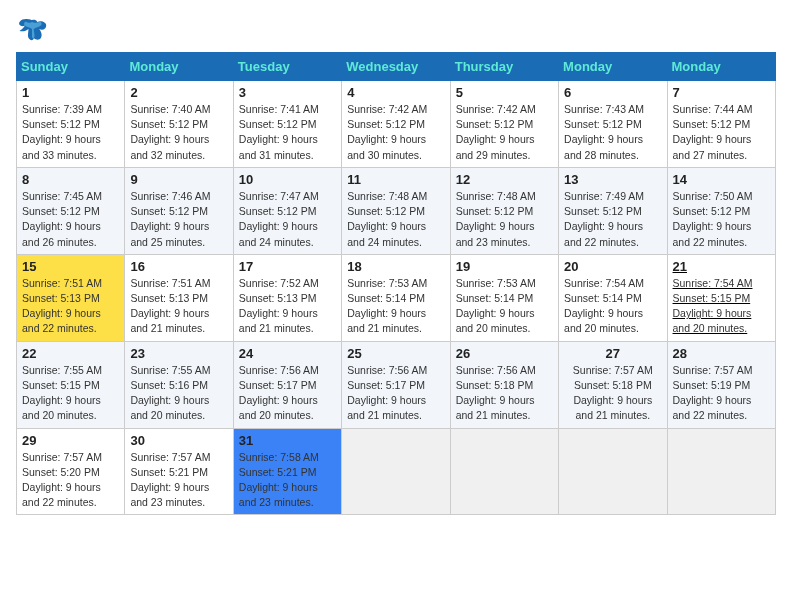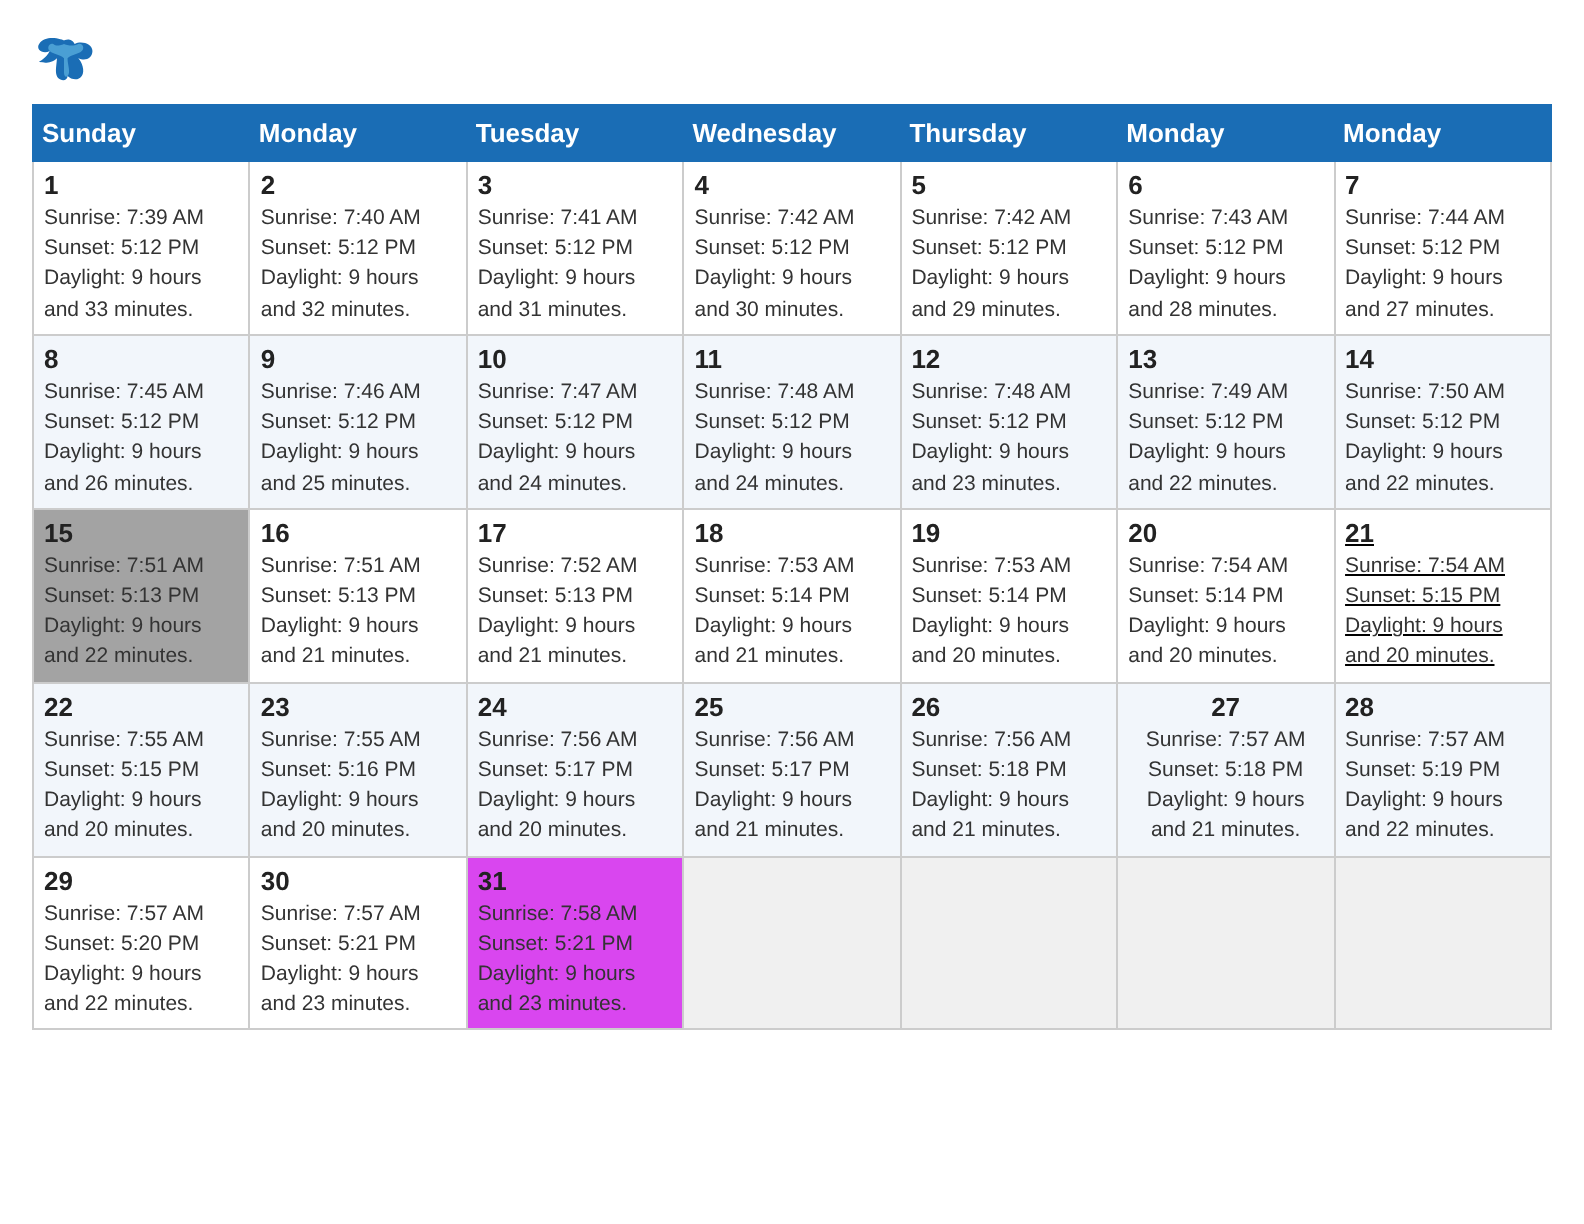--- a/index.html
+++ b/index.html
@@ -29,21 +29,21 @@
       color: #555;
       margin-top: 2px;
     }
     .calendar {
       width: 100%;
       border-collapse: collapse;
       font-size: 11px;
     }
     .calendar th {
       background-color: #1a6db5;
-      color: #ffffff;
+      color: #5eead4;
       padding: 6px 4px;
       text-align: left;
       font-size: 13px;
       font-weight: bold;
       border: 1px solid #1a6db5;
     }
     .calendar td {
       border: 1px solid #ccc;
       vertical-align: top;
       padding: 4px 5px;
@@ -175,21 +175,21 @@
         <td style="background: rgb(242, 246, 251);">
           <div class="day-number">13</div>
         <div class="day-info">Sunrise: 7:49 AM<br>Sunset: 5:12 PM<br>Daylight: 9 hours and 22 minutes.</div>
         </td>
         <td style="background: rgb(242, 246, 251);">
           <div class="day-number">14</div>
         <div class="day-info">Sunrise: 7:50 AM<br>Sunset: 5:12 PM<br>Daylight: 9 hours and 22 minutes.</div>
         </td>
       </tr>
       <tr>
-        <td style="background: #a3a3a3;">
+        <td style="background: #fde047;">
           <div class="day-number">15</div>
         <div class="day-info">Sunrise: 7:51 AM<br>Sunset: 5:13 PM<br>Daylight: 9 hours and 22 minutes.</div>
         </td>
         <td style="background: rgb(255, 255, 255);">
           <div class="day-number">16</div>
         <div class="day-info">Sunrise: 7:51 AM<br>Sunset: 5:13 PM<br>Daylight: 9 hours and 21 minutes.</div>
         </td>
         <td style="background: rgb(255, 255, 255);">
           <div class="day-number">17</div>
         <div class="day-info">Sunrise: 7:52 AM<br>Sunset: 5:13 PM<br>Daylight: 9 hours and 21 minutes.</div>
@@ -243,21 +243,21 @@
       </tr>
       <tr>
         <td style="background: rgb(255, 255, 255);">
           <div class="day-number">29</div>
         <div class="day-info">Sunrise: 7:57 AM<br>Sunset: 5:20 PM<br>Daylight: 9 hours and 22 minutes.</div>
         </td>
         <td style="background: rgb(255, 255, 255); margin-left: 26px;">
           <div class="day-number">30</div>
         <div class="day-info">Sunrise: 7:57 AM<br>Sunset: 5:21 PM<br>Daylight: 9 hours and 23 minutes.</div>
         </td>
-        <td style="background: #d946ef; margin-top: 45px;">
+        <td style="background: #3b82f6; margin-top: 45px;">
           <div class="day-number">31</div>
         <div class="day-info">Sunrise: 7:58 AM<br>Sunset: 5:21 PM<br>Daylight: 9 hours and 23 minutes.</div>
         </td>
         <td class="empty-cell"></td>
         <td class="empty-cell"></td>
         <td class="empty-cell"></td>
         <td class="empty-cell"></td>
       </tr>
     </tbody>
 </table>

